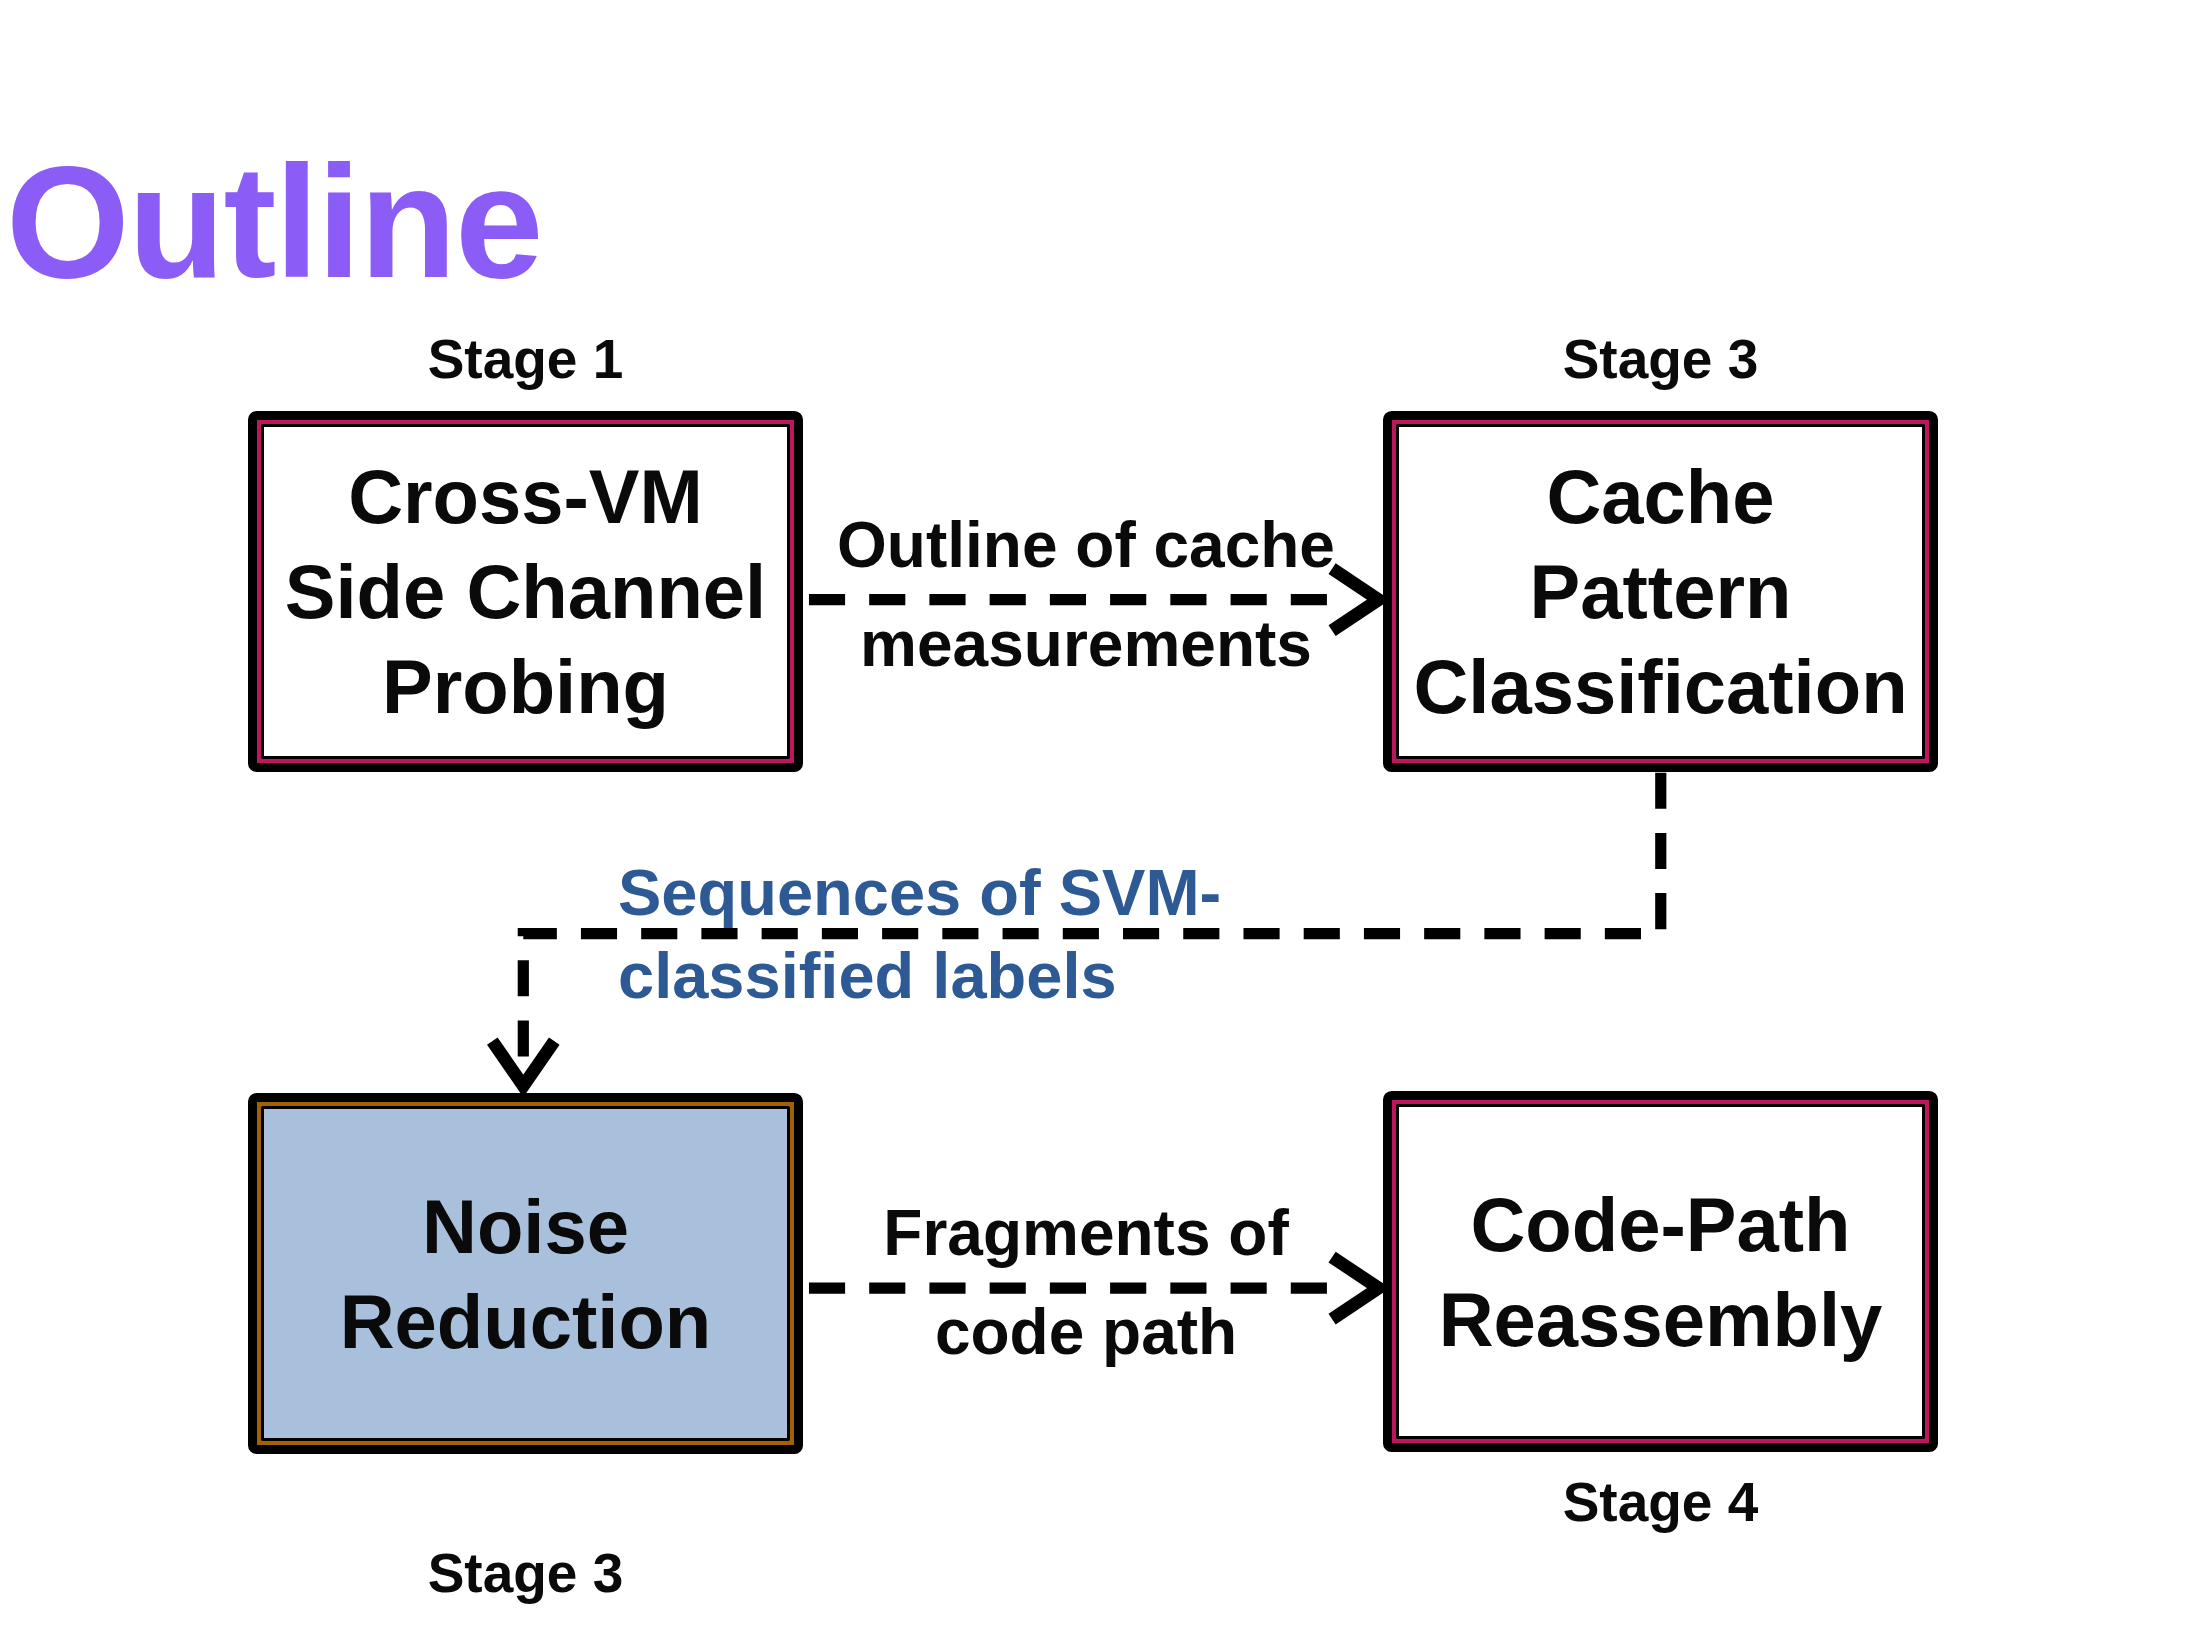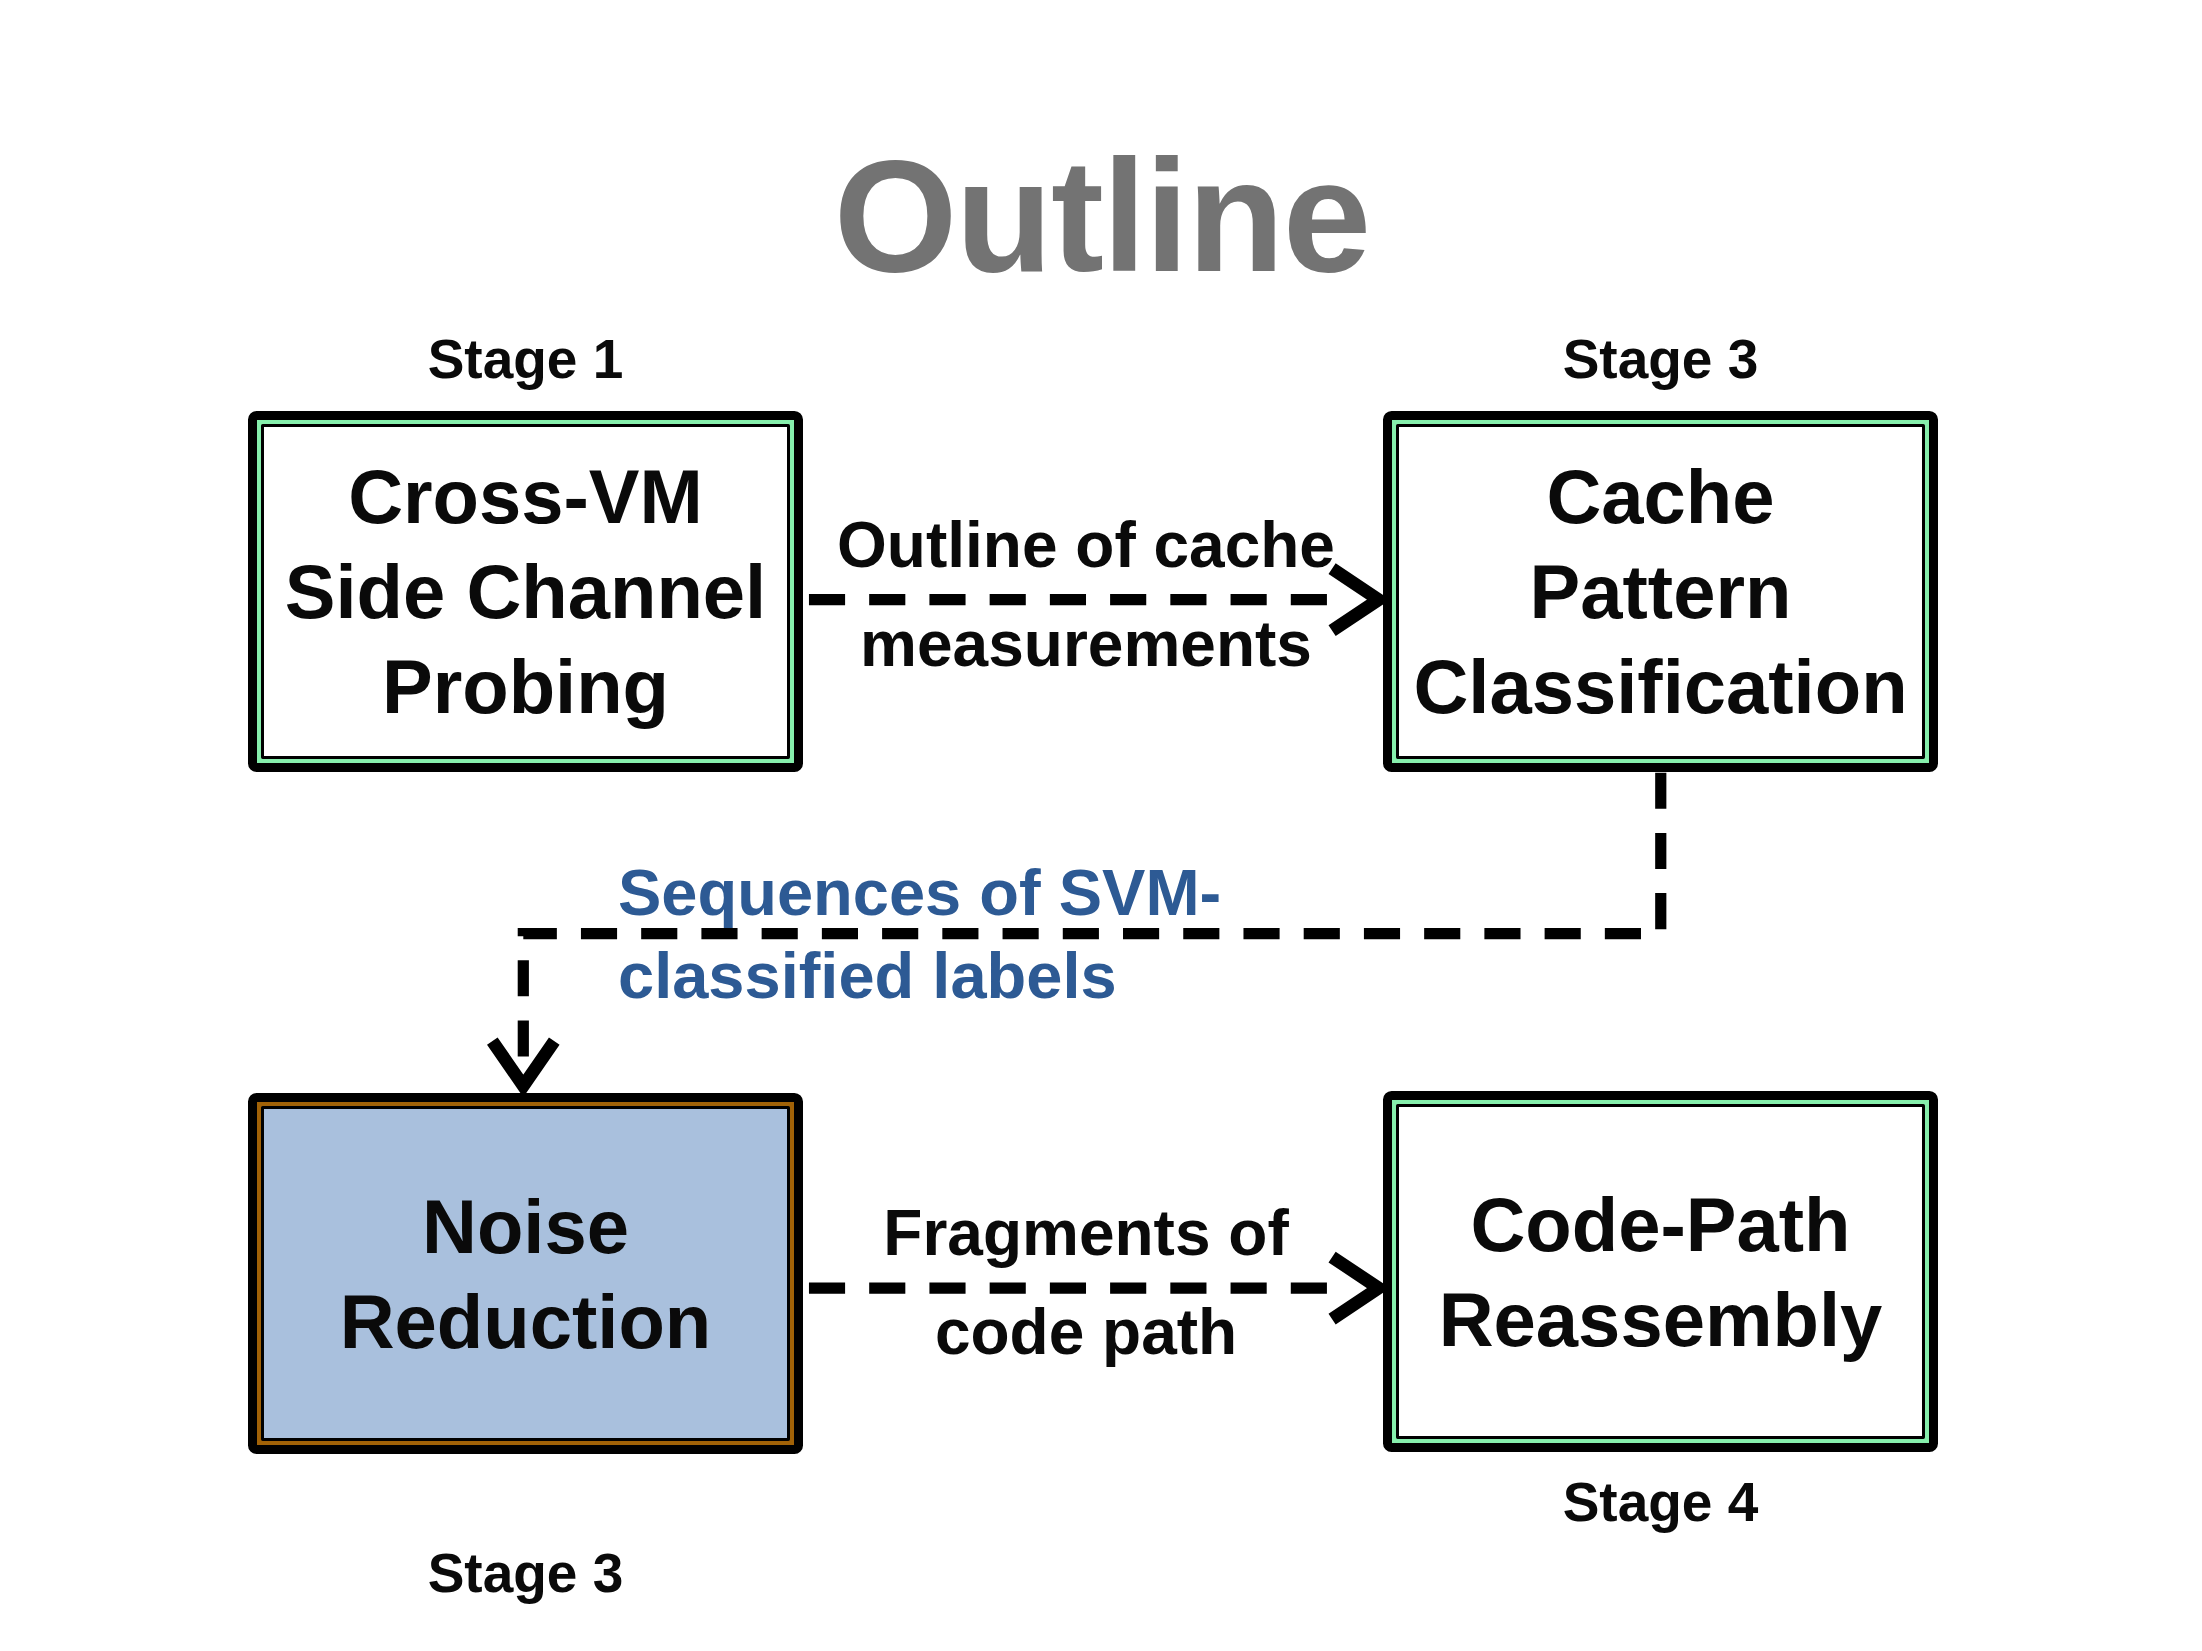--- a/index.html
+++ b/index.html
@@ -10,26 +10,25 @@
     background: #ffffff;
     font-family: "Liberation Sans", sans-serif;
     font-weight: bold;
     color: #0a0a0a;
     overflow: hidden;
   }
   .title {
     position: absolute;
     left: 0; right: 0;
     top: 129px;
-    margin: 0;
-    text-align: center;
+    margin: 6px;
     font-size: 159px;
     line-height: 1.1;
     letter-spacing: -1.7px;
-    color: #737373;
+    color: #8b5cf6;
   }
   .stage-label {
     position: absolute;
     width: 555px;
     text-align: center;
     font-size: 55px;
     line-height: 1;
   }
   .sl1 { left: 248px;  top: 332px; }
   .sl2 { left: 1383px; top: 332px; }
@@ -37,21 +36,21 @@
   .sl4 { left: 1383px; top: 1475px; }
 
   .box {
     position: absolute;
     box-sizing: border-box;
     width: 555px;
     height: 361px;
     border: 9.5px solid #000;
     border-radius: 8.6px;
     padding: 4.3px;
-    background: #86efac;
+    background: #be185d;
   }
   .box-inner {
     box-sizing: border-box;
     width: 100%;
     height: 100%;
     border: 3.4px solid #000;
     border-radius: 1.7px;
     background: #ffffff;
     display: flex;
     align-items: center;

